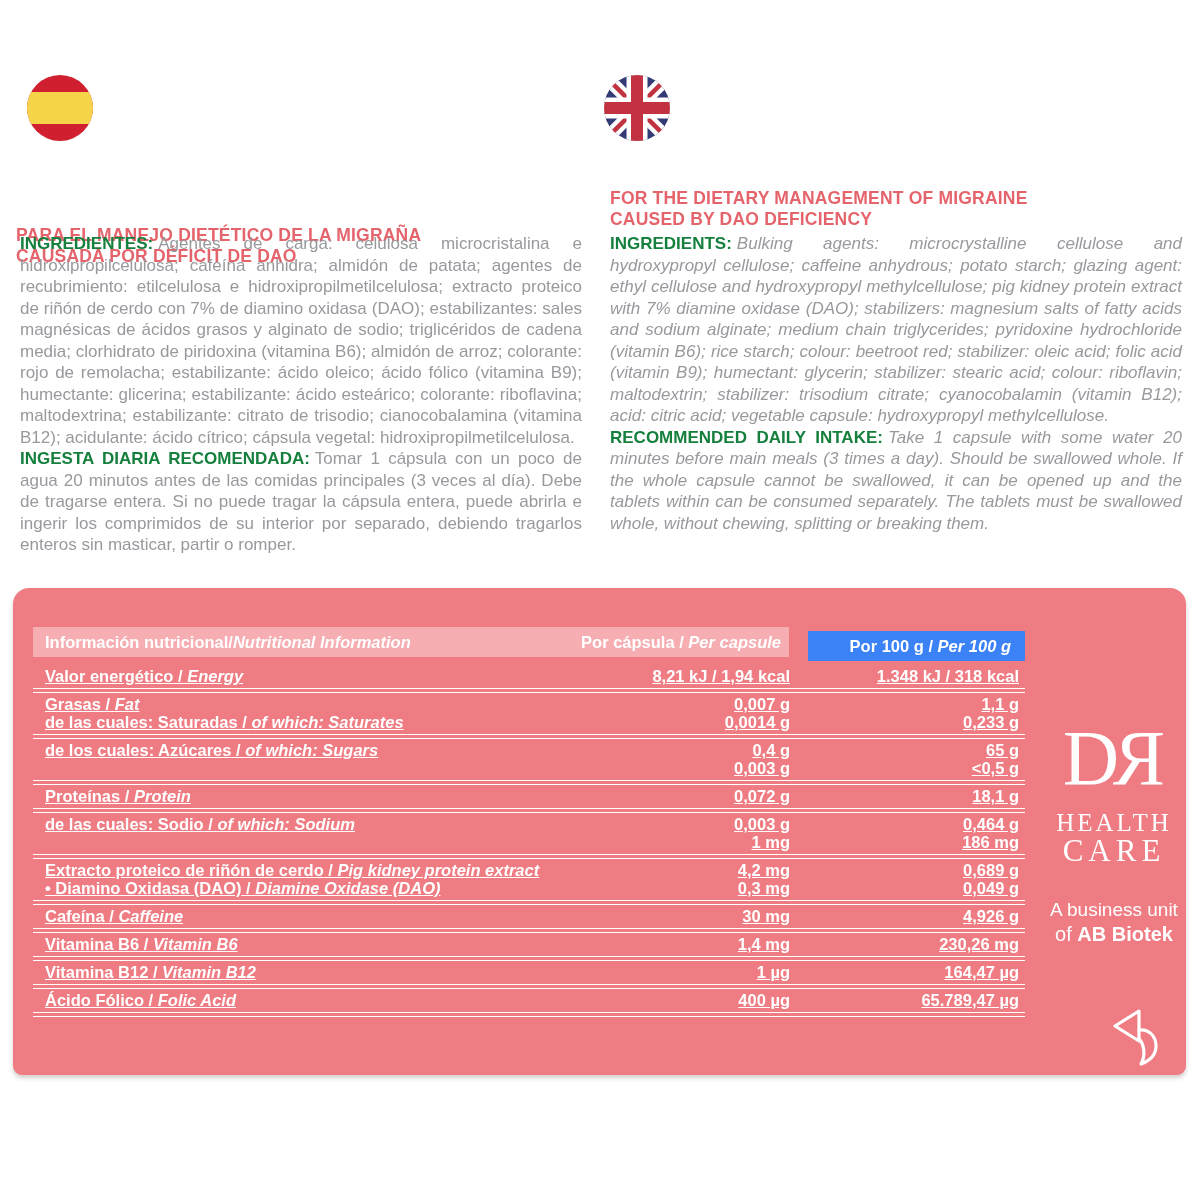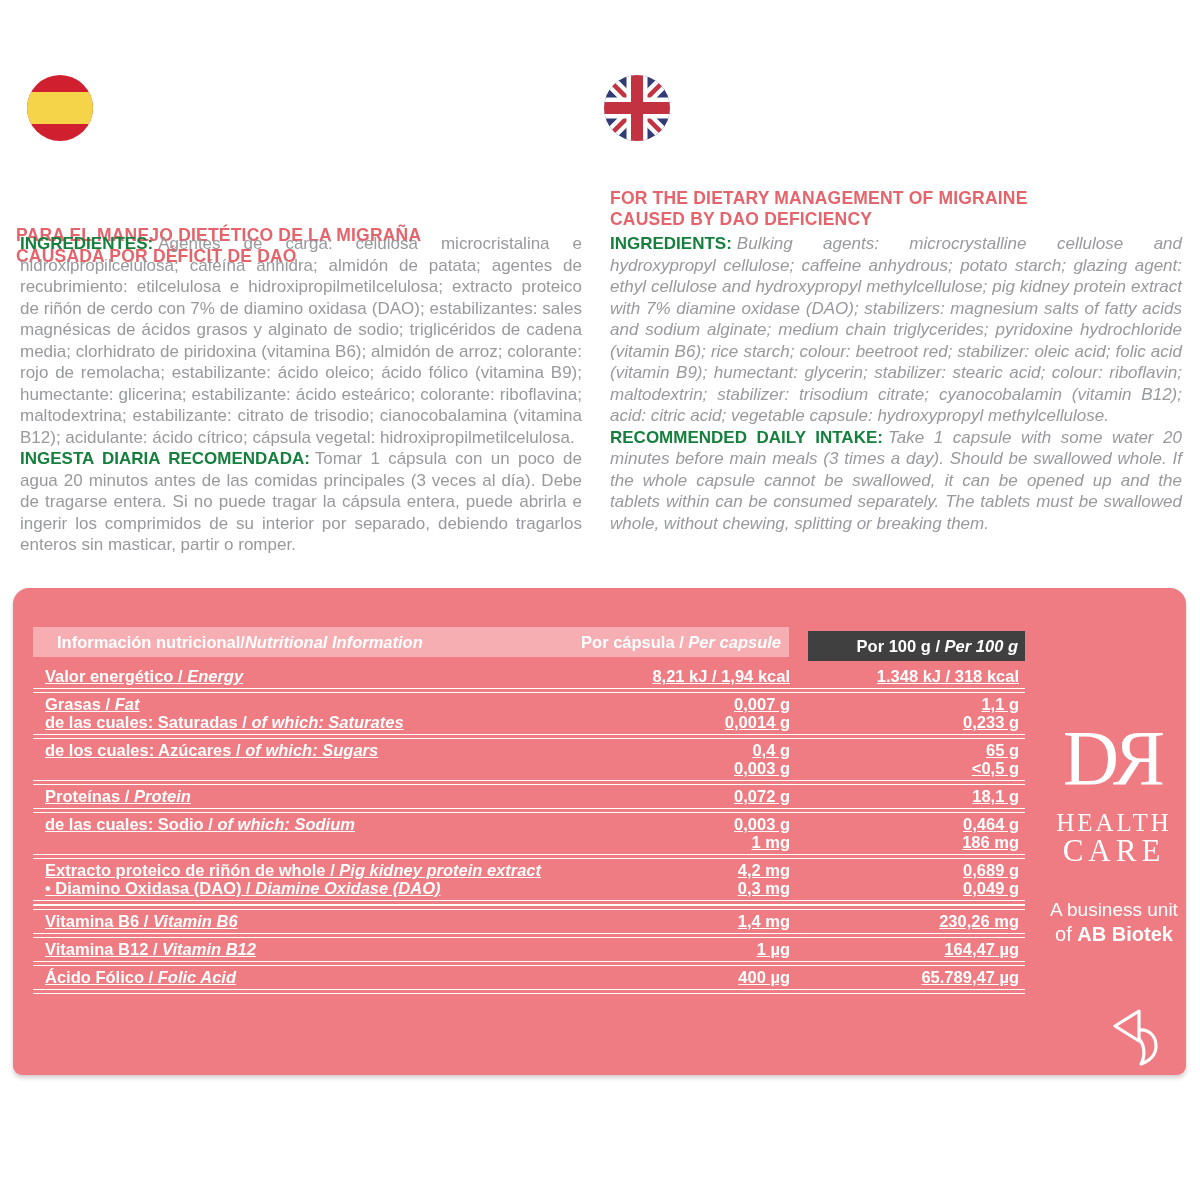--- a/index.html
+++ b/index.html
@@ -30,24 +30,24 @@
   .panel{position:absolute;left:13px;top:588px;width:1173px;height:487px;
          background:#EF7C83;border-radius:16px 16px 9px 9px;
          box-shadow:0 3px 4px rgba(90,60,60,.25);}
 
   
   .ntable{position:absolute;left:20px;top:39px;width:992px;color:#fff;
           font-size:16.5px;font-weight:bold;line-height:18px;}
   .ntable em{font-style:italic;}
   .t-head{display:flex;margin-bottom:4px;}
   .band1{width:756px;height:30px;background:#F6AEB2;display:flex;align-items:center;
-         justify-content:space-between;padding:0 8px 0 24px;box-sizing:border-box;}
+         justify-content:space-between;padding:0 8px 0 12px;box-sizing:border-box;}
   .hgap{width:19px;}
-  .band2{width:217px;height:30px;background:#404040;display:flex;align-items:center;
-         justify-content:flex-end;padding-right:7px;box-sizing:border-box;margin-top:4px;}
+  .band2{width:217px;height:30px;background:#3b82f6;display:flex;align-items:center;
+         justify-content:flex-end;padding-right:14px;box-sizing:border-box;margin-top:4px;}
   .t-row{display:grid;grid-template-columns:1fr 200px 235px;padding:2px 0 3px;text-decoration:underline;}
   .t-label{padding-left:12px;}
   .t-val{text-align:right;}
   .t-val.col2{padding-right:6px;}
   .sep{height:3px;border-top:1.6px solid #fff;border-bottom:1.6px solid #fff;}
 
   
   .logo{position:absolute;left:1028px;top:138px;width:146px;text-align:center;color:#fff;}
   .logo .dr{font-family:"Liberation Serif",serif;font-size:78px;line-height:64px;
             letter-spacing:-3px;}
@@ -187,33 +187,44 @@
               <div>1 mg</div>
             </div>
             <div class="t-val col2">
               <div>0,464 g</div>
               <div>186 mg</div>
             </div>
           </div>
           <div class="sep"></div>
           <div class="t-row">
             <div class="t-label">
-              <div class="lbl-line"><span class="es">Extracto proteico de riñón de whole</span> / <em class="en">Pig kidney protein extract</em></div>
+              <div class="lbl-line"><span class="es">Extracto proteico de riñón de cerdo</span> / <em class="en">Pig kidney protein extract</em></div>
               <div class="lbl-line"><span class="es">• Diamino Oxidasa (DAO)</span> / <em class="en">Diamine Oxidase (DAO)</em></div>
             </div>
             <div class="t-val col1">
               <div>4,2 mg</div>
               <div>0,3 mg</div>
             </div>
             <div class="t-val col2">
               <div>0,689 g</div>
               <div>0,049 g</div>
             </div>
           </div>
           <div class="sep"></div>
+          <div class="t-row">
+            <div class="t-label">
+              <div class="lbl-line"><span class="es">Cafeína</span> / <em class="en">Caffeine</em></div>
+            </div>
+            <div class="t-val col1">
+              <div>30 mg</div>
+            </div>
+            <div class="t-val col2">
+              <div>4,926 g</div>
+            </div>
+          </div>
           <div class="sep"></div>
           <div class="t-row">
             <div class="t-label">
               <div class="lbl-line"><span class="es">Vitamina B6</span> / <em class="en">Vitamin B6</em></div>
             </div>
             <div class="t-val col1">
               <div>1,4 mg</div>
             </div>
             <div class="t-val col2">
               <div>230,26 mg</div>

